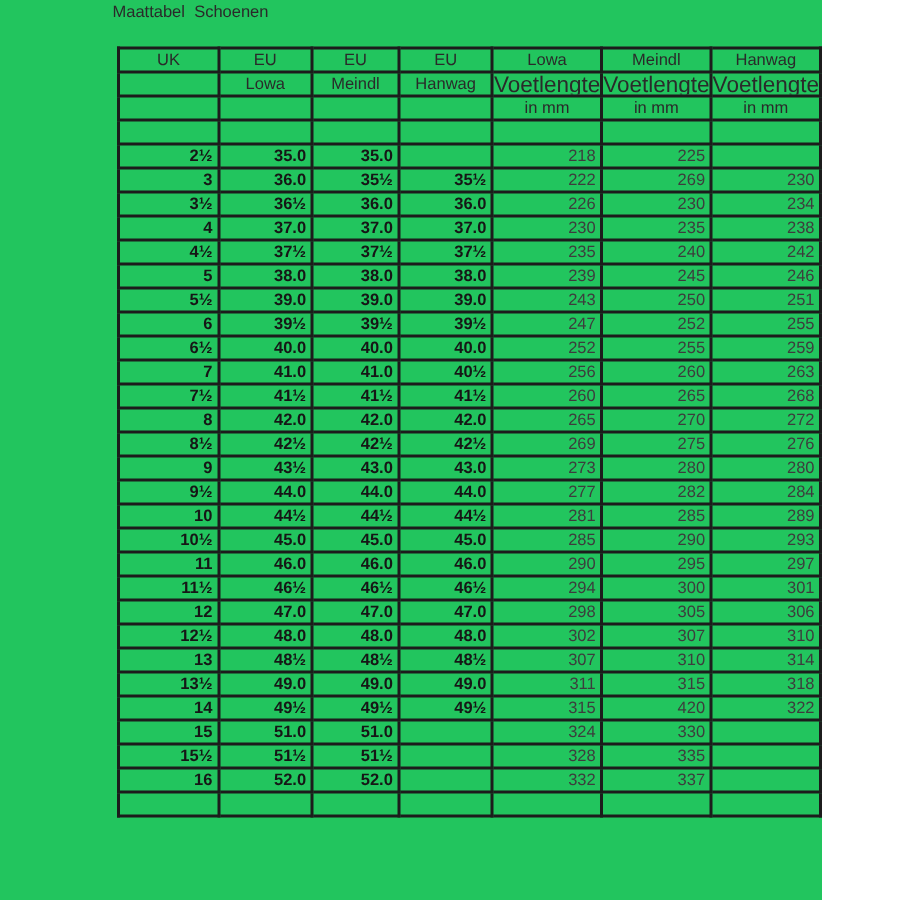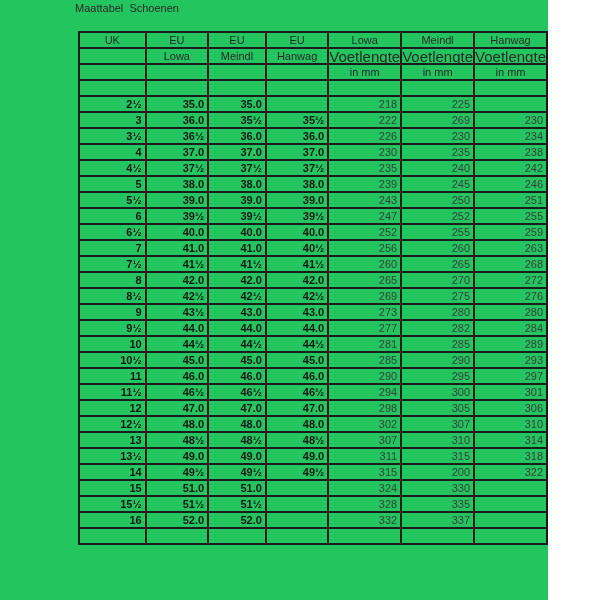--- a/index.html
+++ b/index.html
@@ -324,21 +324,21 @@
           <td class="mm">311</td>
           <td class="mm">315</td>
           <td class="mm">318</td>
         </tr>
         <tr>
           <td class="size">14</td>
           <td class="size">49½</td>
           <td class="size">49½</td>
           <td class="size">49½</td>
           <td class="mm">315</td>
-          <td class="mm">200</td>
+          <td class="mm">420</td>
           <td class="mm">322</td>
         </tr>
         <tr>
           <td class="size">15</td>
           <td class="size">51.0</td>
           <td class="size">51.0</td>
           <td class="size"></td>
           <td class="mm">324</td>
           <td class="mm">330</td>
           <td class="mm"></td>

